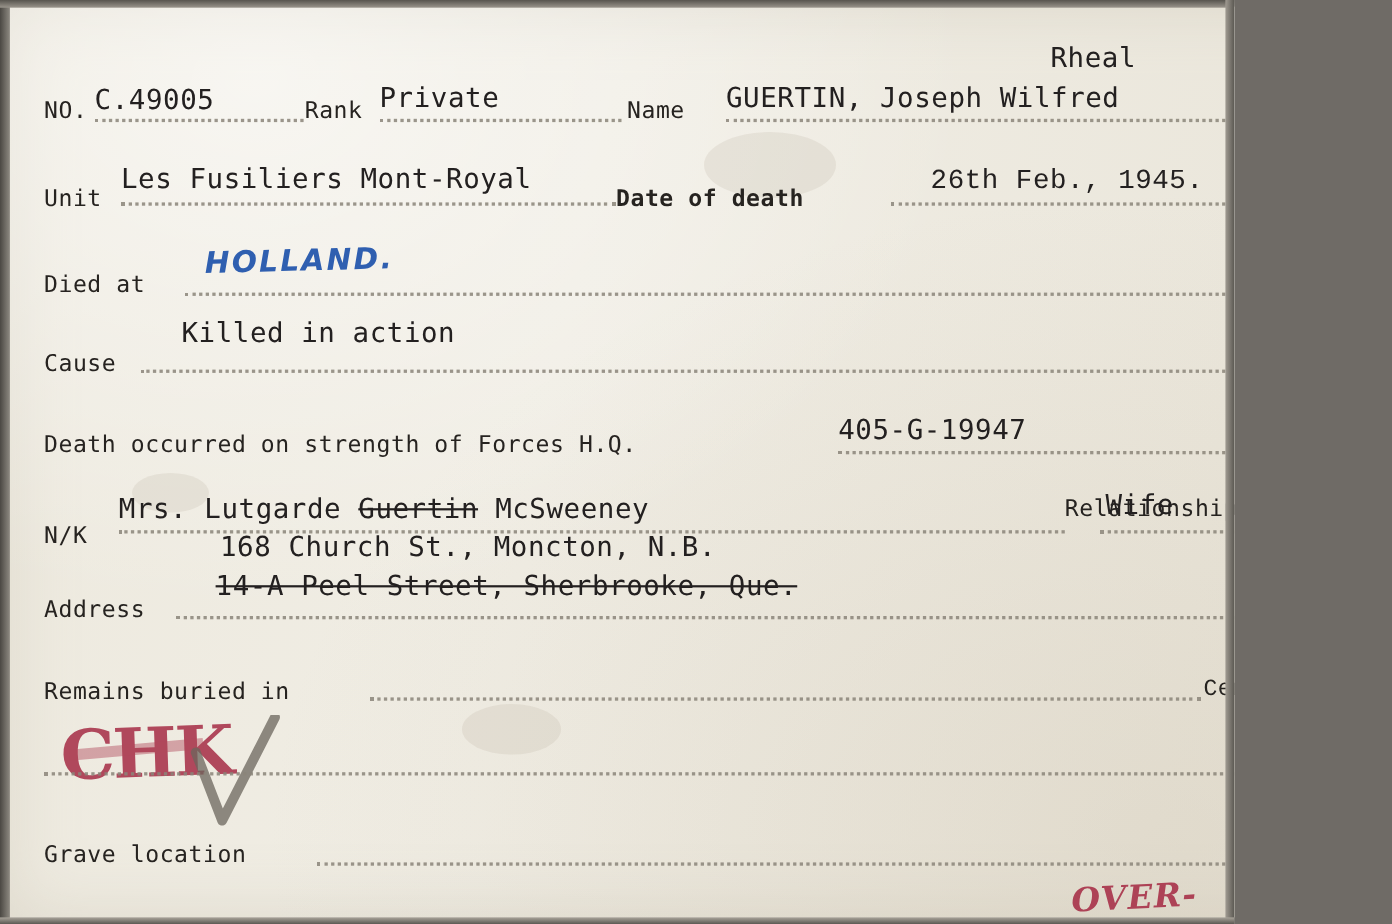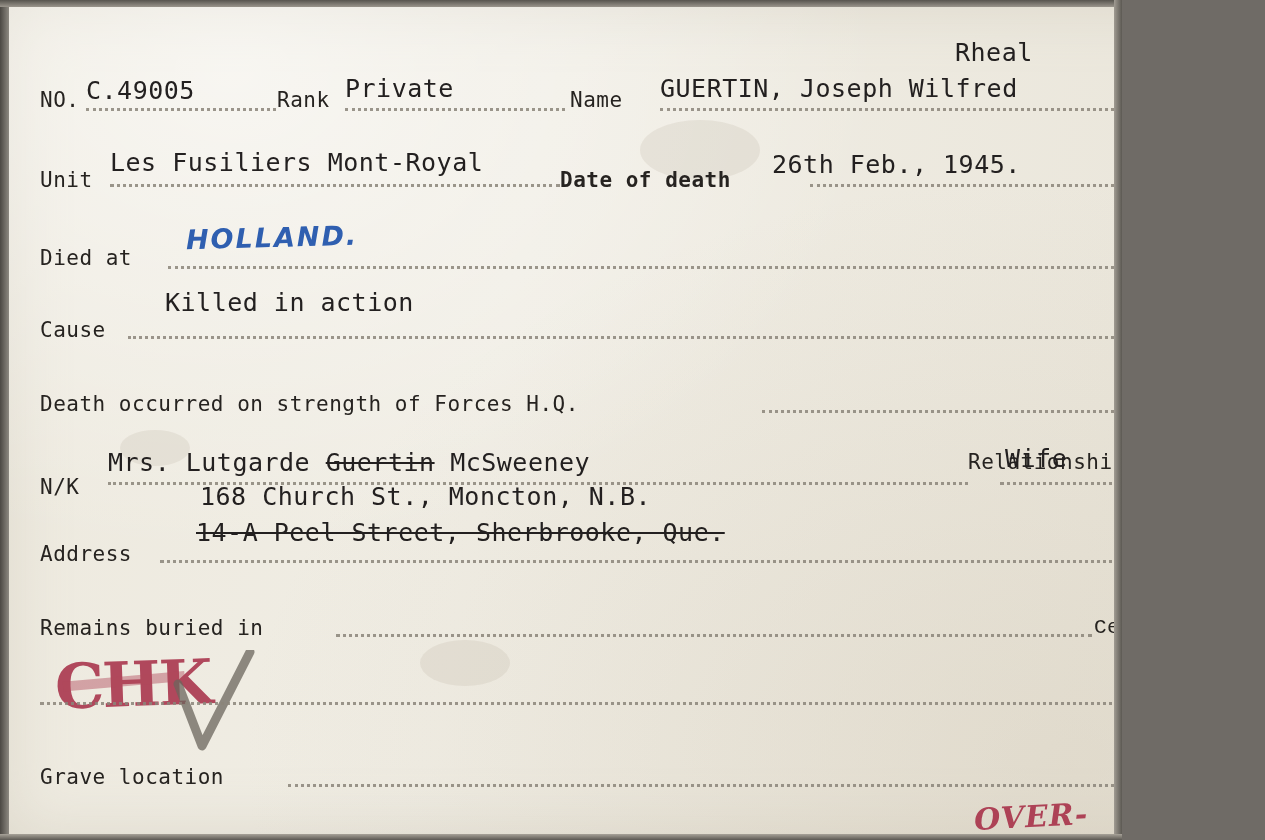--- a/index.html
+++ b/index.html
@@ -168,32 +168,33 @@
 
   <div class="t label" style="left:570px; top:88px;">Name</div>
   <div class="t entry" style="left:660px; top:74px;">GUERTIN, Joseph Wilfred</div>
   <div class="dots" style="left:660px; top:106px; width:580px;"></div>
 
   <div class="t label" style="left:40px; top:168px;">Unit</div>
   <div class="t entry" style="left:110px; top:148px;">Les Fusiliers Mont-Royal</div>
   <div class="dots" style="left:110px; top:182px; width:450px;"></div>
 
   <div class="t label" style="left:560px; top:168px;font-weight:bold;">Date of death</div>
-  <div class="t entry" style="left:772px; top:150px;">26th Feb., 1945.</div>
+  <div class="t entry" style="left:846px; top:150px;font-family:Liberation Mono, monospace;">26th Feb., 1945.</div>
   <div class="dots" style="left:810px; top:182px; width:430px;"></div>
 
   <div class="t label" style="left:40px; top:246px;">Died at</div>
   <div class="t ink-blue" style="left:186px; top:222px;">HOLLAND.</div>
   <div class="dots" style="left:168px; top:264px; width:1072px;"></div>
 
   <div class="t label" style="left:40px; top:318px;">Cause</div>
   <div class="t entry" style="left:165px; top:288px;">Killed in action</div>
   <div class="dots" style="left:128px; top:334px; width:1112px;"></div>
 
   <div class="t label" style="left:40px; top:392px;">Death occurred on strength of Forces H.Q.</div>
+  <div class="t entry" style="left:762px; top:376px;">405-G-19947</div>
   <div class="dots" style="left:762px; top:408px; width:478px;"></div>
 
   <div class="t label" style="left:40px; top:455px;margin-top:20px;">N/K</div>
   <div class="t entry" style="left:108px; top:448px;"><span>Mrs. Lutgarde </span><span class="strike">Guertin</span><span> McSweeney</span></div>
   <div class="dots" style="left:108px; top:480px; width:860px;"></div>
 
   <div class="t label" style="left:968px; top:450px;">Relationship</div>
   <div class="t entry" style="left:1005px; top:444px;">Wife</div>
   <div class="dots" style="left:1000px; top:480px; width:240px;"></div>
 

